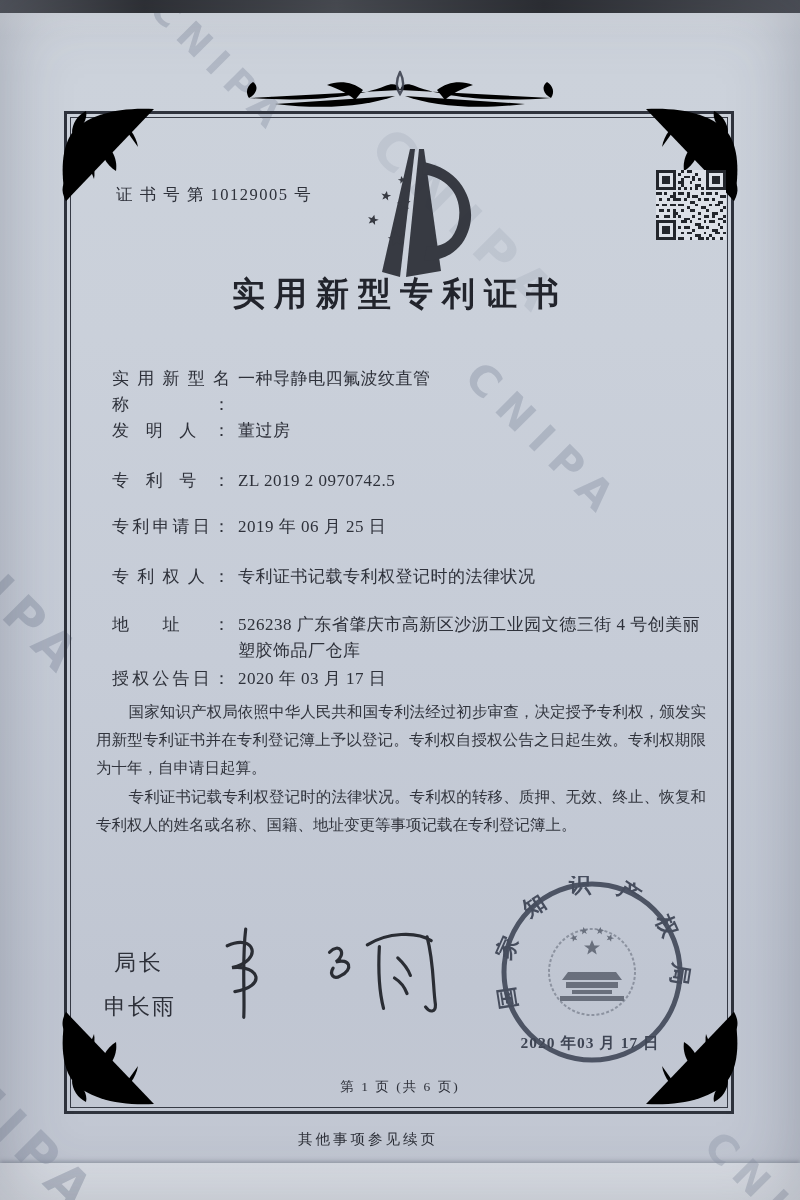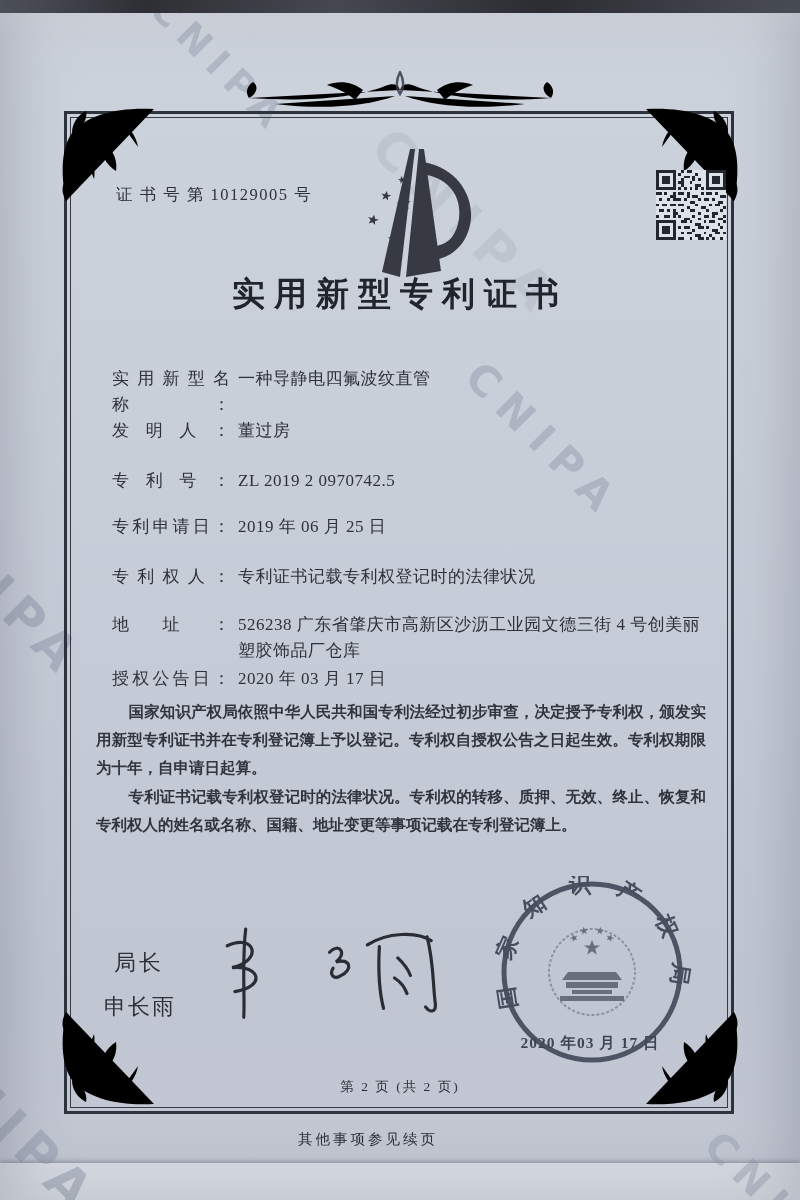--- a/index.html
+++ b/index.html
@@ -39,21 +39,21 @@
   .logo{position:absolute;left:340px;top:146px;}
   .title{position:absolute;left:0;top:272px;width:800px;text-align:center;
     font-size:33px;font-weight:700;letter-spacing:9px;color:#22242c;}
   .frow{position:absolute;left:112px;font-size:17px;line-height:26px;}
   .flabel{display:inline-block;width:118px;text-align:justify;text-align-last:justify;vertical-align:top;}
   .fvalue{display:inline-block;width:472px;margin-left:8px;vertical-align:top;letter-spacing:.5px;}
   .fvalue-short{display:inline-block;margin-left:8px;vertical-align:top;letter-spacing:.5px;}
   .grant2{position:absolute;left:424px;top:0;}
   .glabel{display:inline-block;width:108px;text-align:justify;text-align-last:justify;vertical-align:top;}
   .paras{position:absolute;left:96px;top:698px;width:610px;}
-  .paras p{margin:0;font-size:15.5px;line-height:1.82;text-align:justify;text-indent:2.1em;color:#31343d;font-weight:bold;}
+  .paras p{margin:0;font-size:15.5px;line-height:1.82;text-align:justify;text-indent:2.1em;color:#31343d;}
   .signer-title{position:absolute;left:114px;top:948px;font-size:22px;letter-spacing:3px;}
   .signer-name{position:absolute;left:104px;top:992px;font-size:22px;letter-spacing:2px;text-align:center;}
   .sig{position:absolute;left:212px;top:908px;}
   .seal{position:absolute;left:490px;top:876px;opacity:.92;}
   .pageno{position:absolute;left:0;top:1078px;width:800px;text-align:center;font-size:13.5px;letter-spacing:2px;}
   .note{position:absolute;left:0;top:1130px;width:736px;text-align:center;font-size:14.5px;letter-spacing:3px;color:#2c2f38;}
 </style>
 </head>
 <body>
 
@@ -213,18 +213,18 @@
             <path d="M70,104 L130,104 L124,96 L76,96 Z"></path>
             <path d="M74,106 h52 v6 h-52 z"></path>
             <path d="M80,114 h40 v4 h-40 z"></path>
             <path d="M68,120 h64 v5 h-64 z"></path>
           </g>
           <text x="98" y="172" text-anchor="middle" font-size="15.5" font-weight="bold" fill="#343b4a" letter-spacing="1" font-family="'Liberation Serif','DejaVu Serif',serif">2020 年03 月 17 日</text>
         </g>
       </svg>
     </div>
 
-    <div class="pageno">第 2 页 (共 2 页)</div>
+    <div class="pageno">第 1 页 (共 6 页)</div>
     <div class="note">其他事项参见续页</div>
   </div>
 
   <div class="vignette"></div>
 </div>
 
 </body></html>

